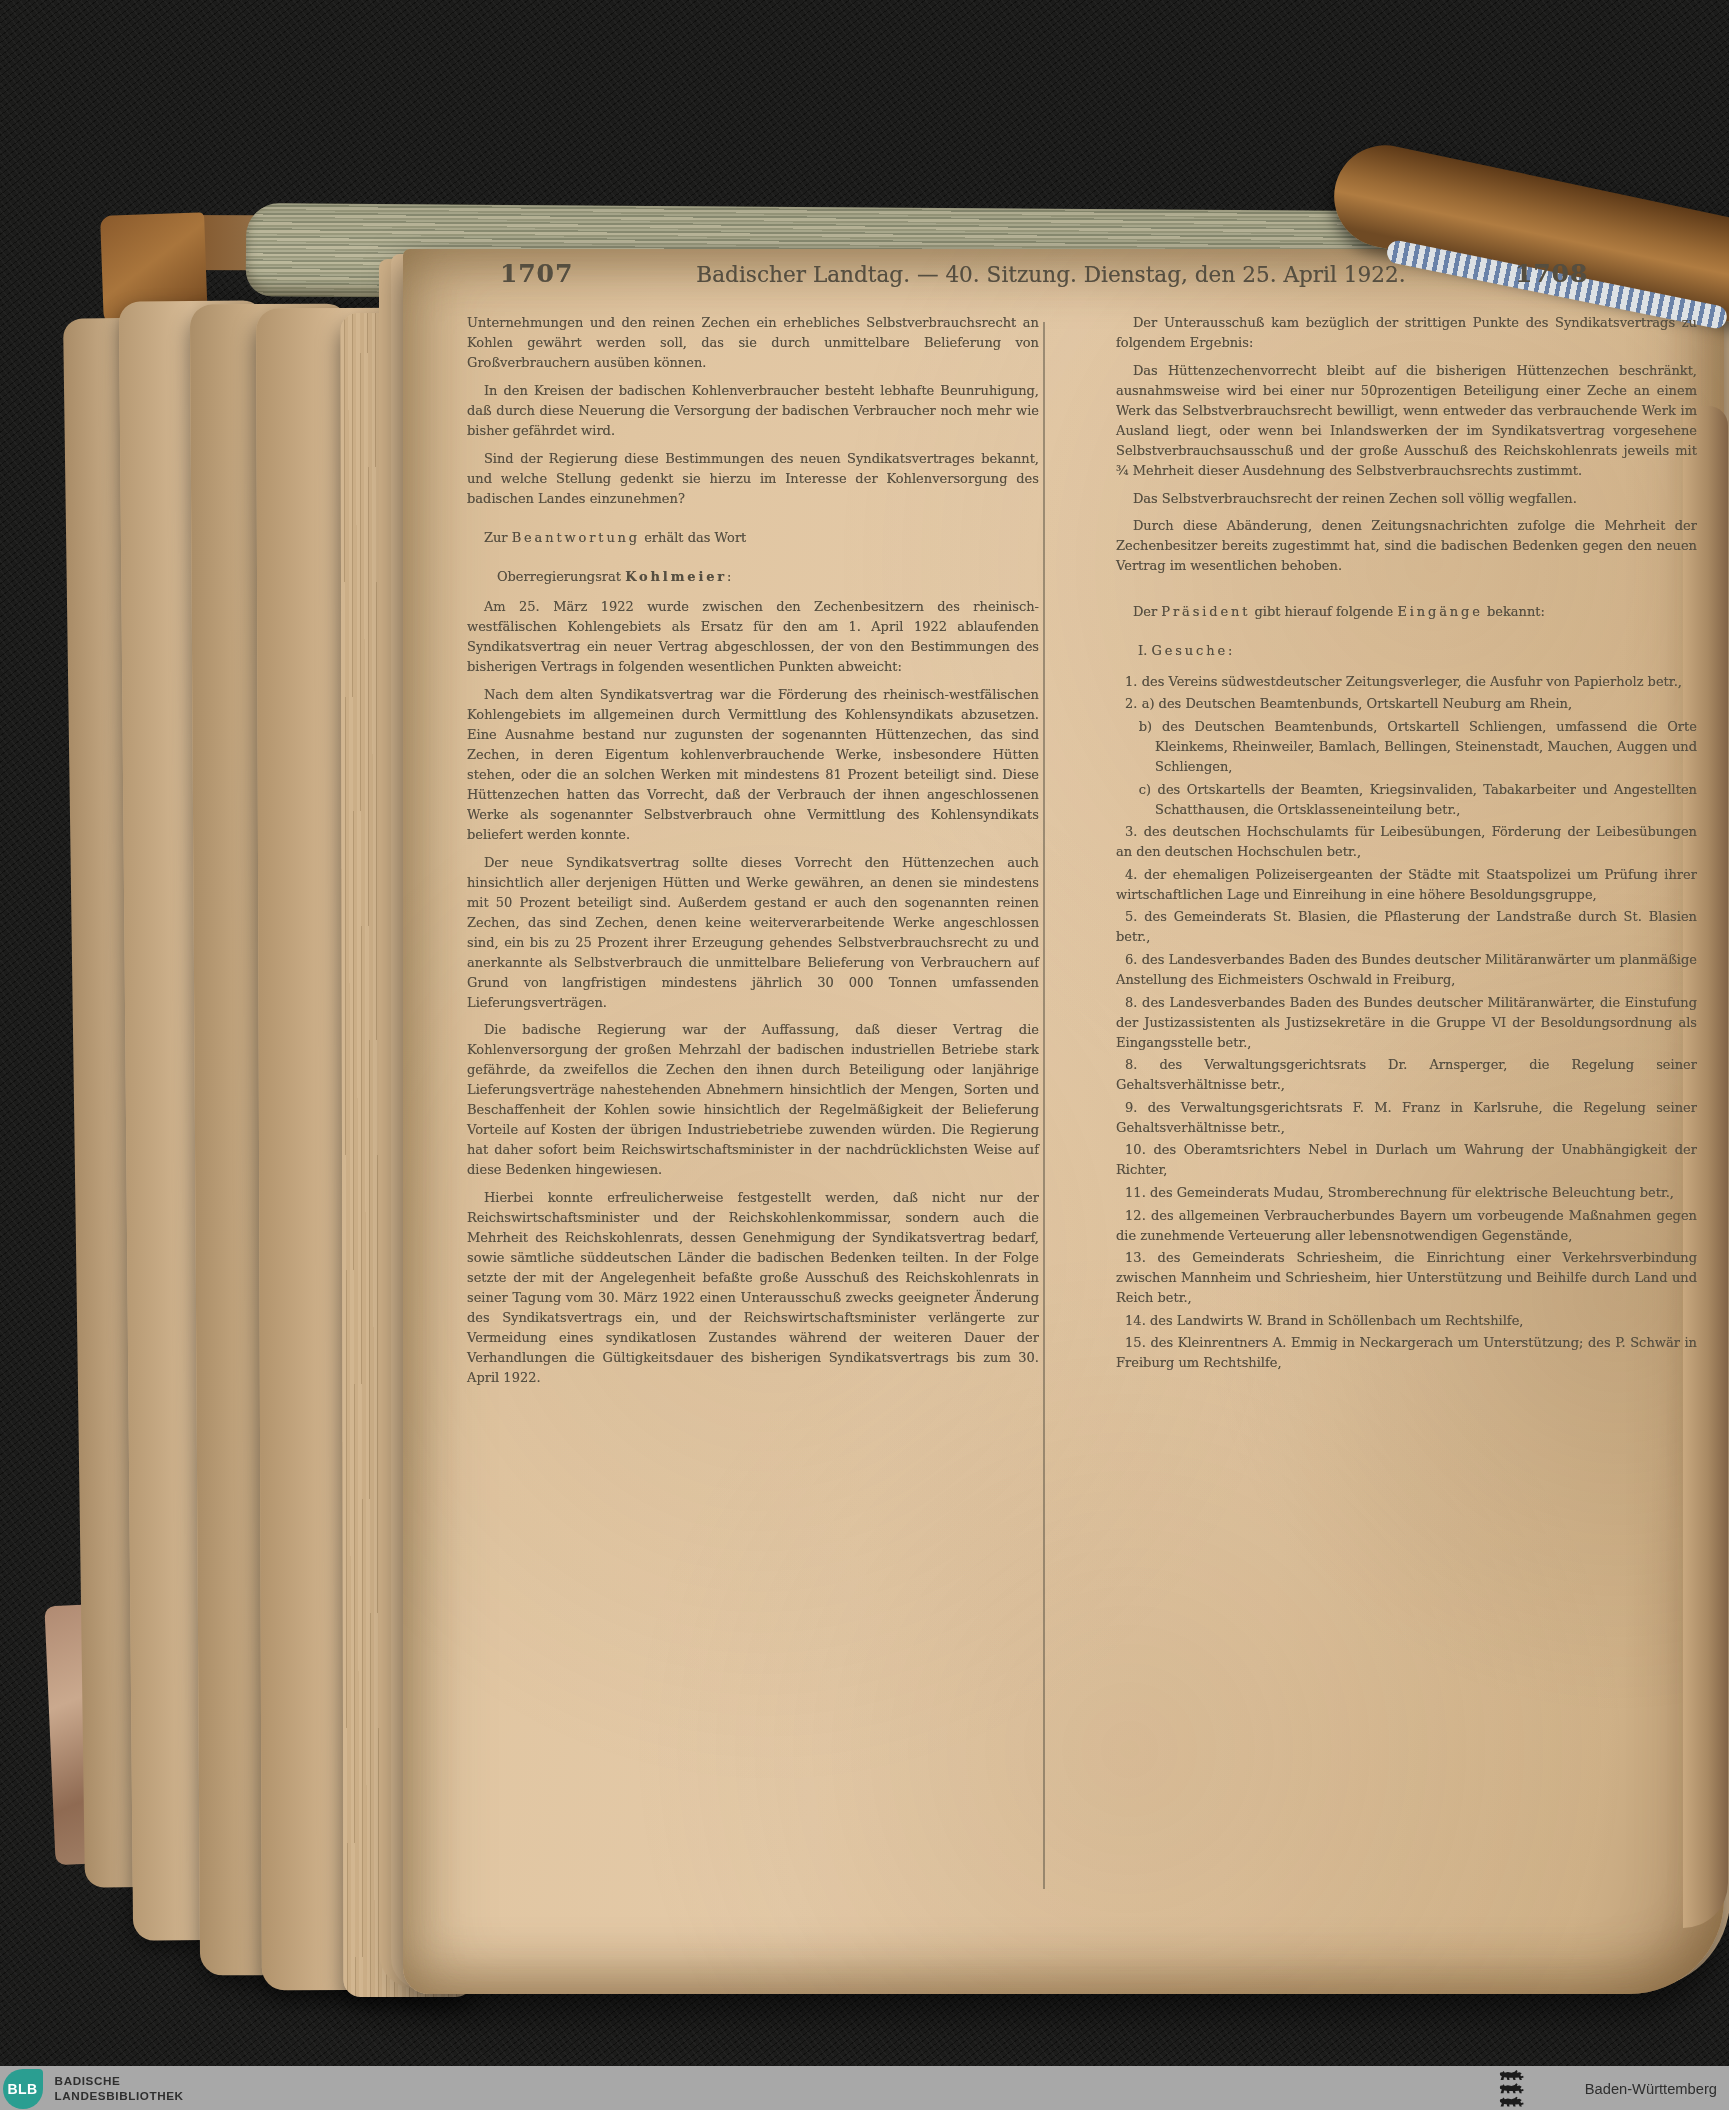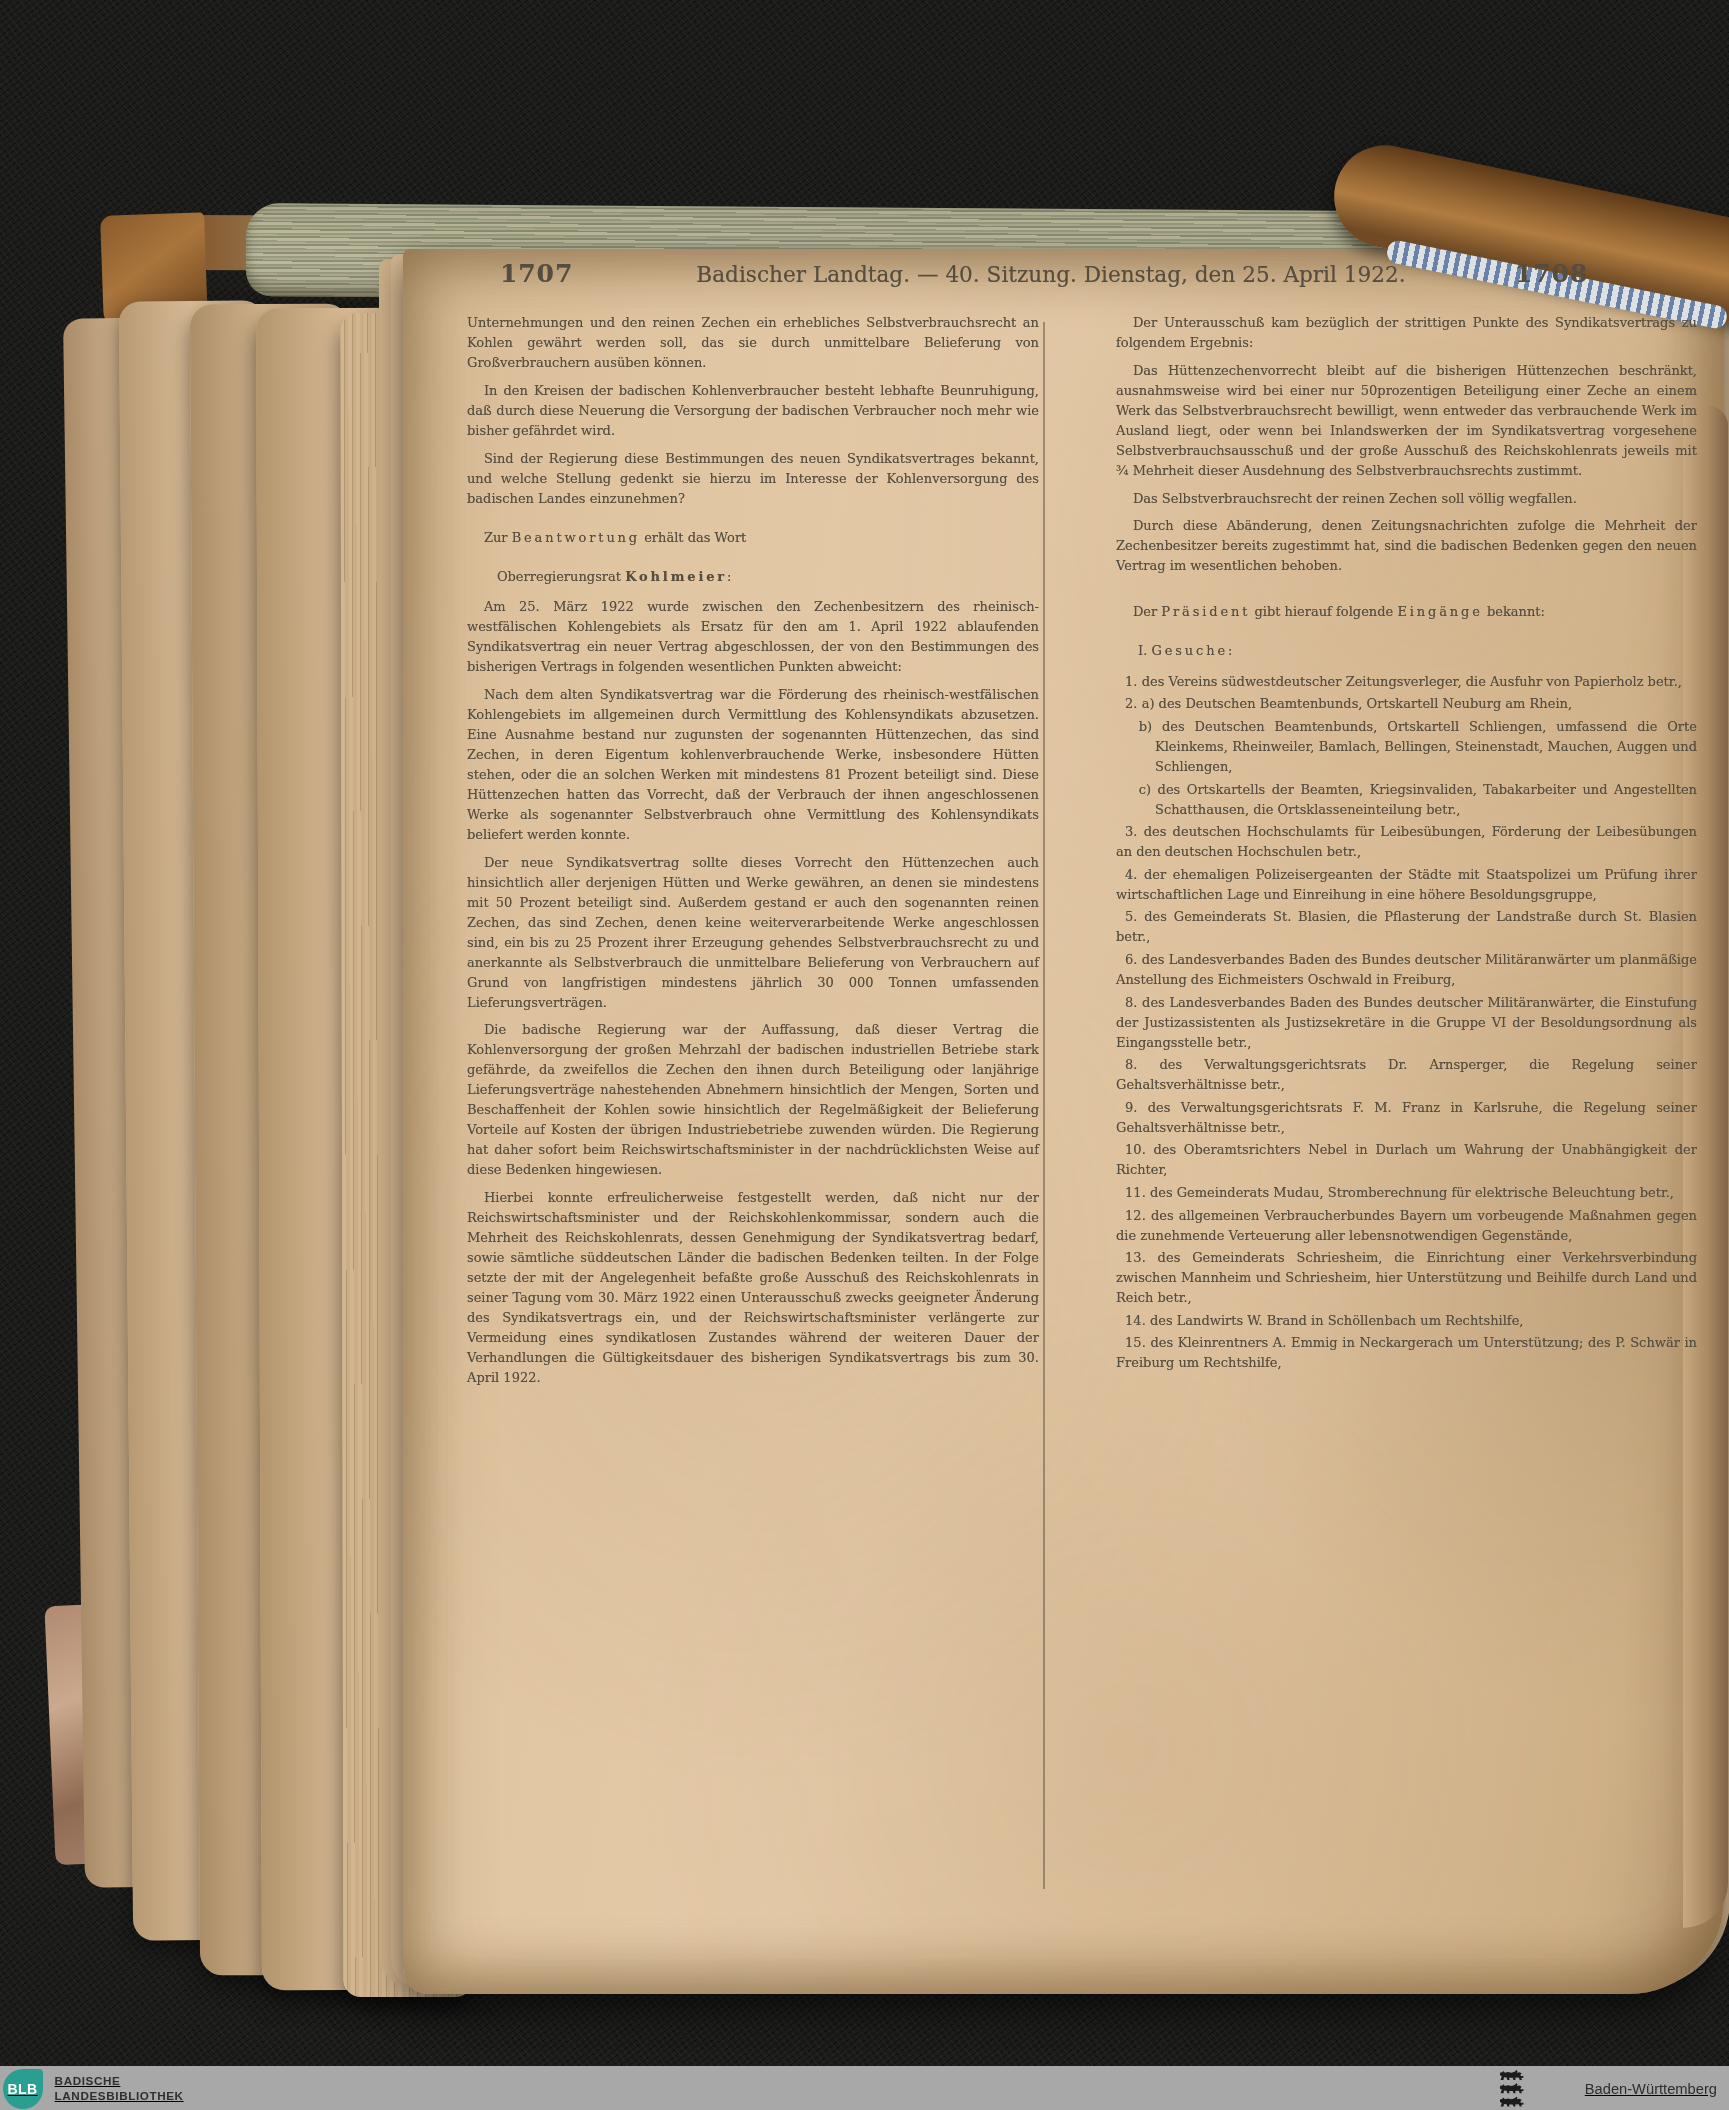--- a/index.html
+++ b/index.html
@@ -88,21 +88,21 @@
   .gap-lg{margin-top:26px;}
   .heading{padding-left:1.7em;text-align:left;}
   .num{text-indent:.7em;margin-bottom:2.6px;}
   .num-a{padding-left:3.4em;text-indent:-2.7em;margin-bottom:2.6px;}
   .sub{padding-left:3.0em;text-indent:-1.25em;margin-bottom:2.6px;}
   .sp{letter-spacing:.22em;}
   .b{font-weight:bold;}
   
   .footer{position:absolute;left:0;bottom:0;width:1729px;height:45px;background:#a8a8a8;
     display:flex;align-items:center;justify-content:space-between;
-    font-family:"Liberation Sans", sans-serif;z-index:50;text-decoration:underline;}
+    font-family:"Liberation Sans", sans-serif;z-index:50;}
   .f-left{display:flex;align-items:center;gap:12px;height:100%;}
   .blb-mark{width:40px;height:40px;margin-left:2.6px;background:#2a9e91;
     border-radius:50% 10% 50% 50%;display:flex;align-items:center;justify-content:center;
     color:#ffffff;font-weight:bold;font-size:14px;letter-spacing:0.4px;}
   .lib-name{font-weight:bold;font-size:11.7px;letter-spacing:0.6px;color:#2f2f2f;line-height:14.7px;}
   .f-right{display:flex;align-items:center;gap:10.4px;margin-right:12px;}
   .bw-text{font-size:14.7px;color:#2e2e2e;margin-left:48px;}
   .bw-lions{display:block;}
 </style>
 </head>

